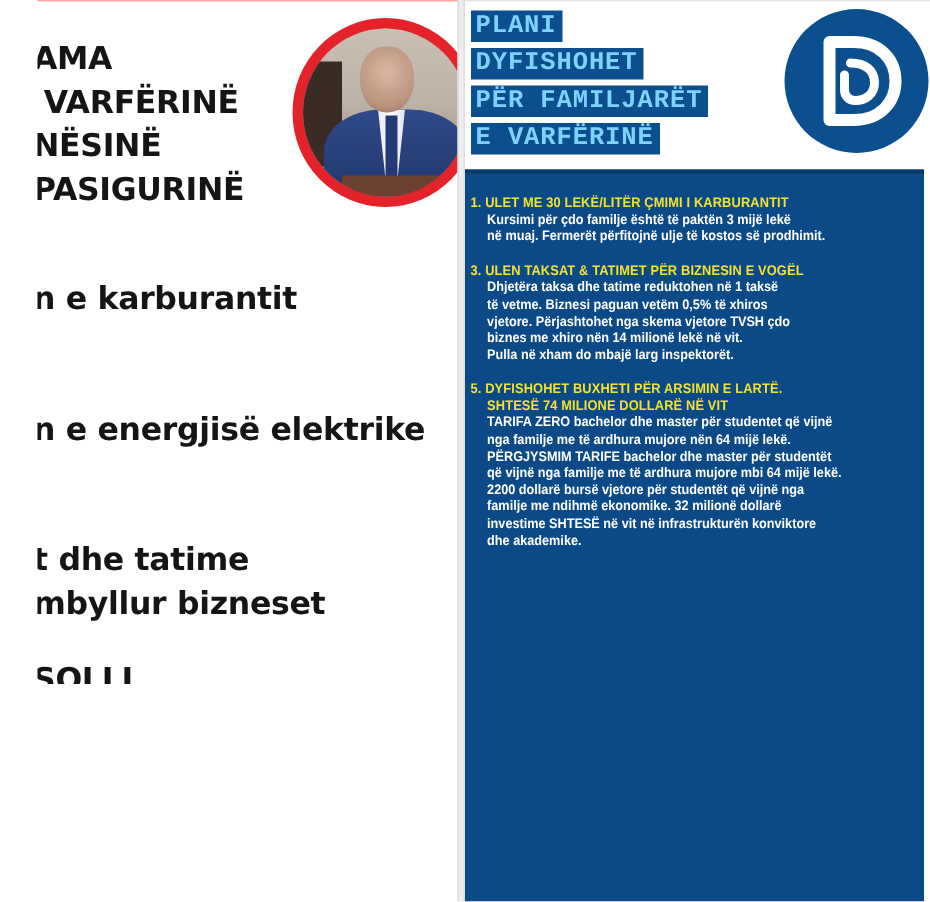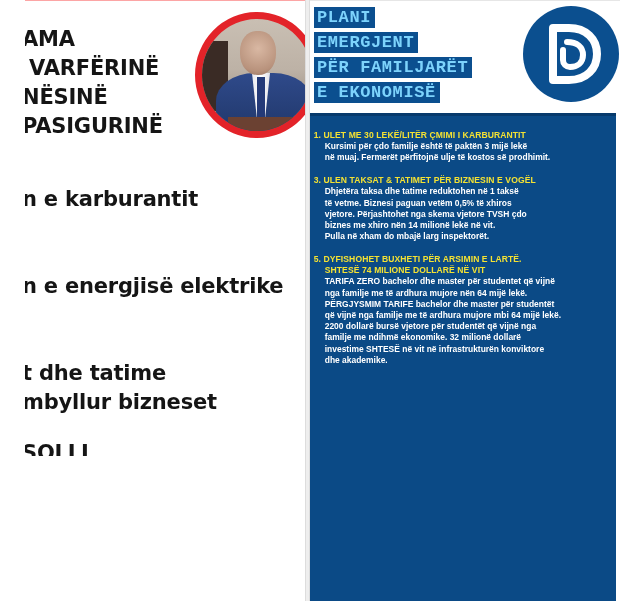--- a/index.html
+++ b/index.html
@@ -134,23 +134,23 @@
     <div class="photo-head"></div>
     <div class="photo-podium"></div>
   </div>
 </div>
 
 <div class="divider"></div>
 
 <div class="right-panel">
   <div class="title-block">
     <span class="title-line">PLANI</span>
-    <span class="title-line">EMERGJENT</span>
+    <span class="title-line">DYFISHOHET</span>
     <span class="title-line">PËR FAMILJARËT</span>
-    <span class="title-line">E EKONOMISË</span>
+    <span class="title-line">E VARFËRINË</span>
   </div>
 
   <div class="logo">
     <svg width="96" height="96" viewBox="0 0 96 96">
       <path d="M30 22 L30 74 L46 74 C64 74 74 62 74 48 C74 33 63 22 46 22 Z" fill="none" stroke="#ffffff" stroke-width="8" stroke-linejoin="round"></path>
       <path d="M44 36 C54 36 60 41 60 49 C60 57 54 61 47 61 C43 61 40 58 40 54 L40 44" fill="none" stroke="#ffffff" stroke-width="6" stroke-linecap="round"></path>
     </svg>
   </div>
 
   <div class="info-panel">

